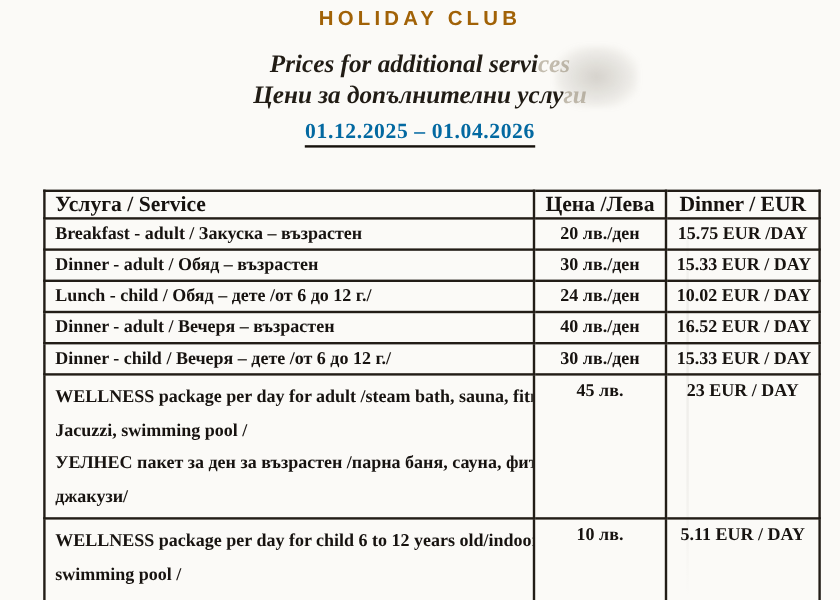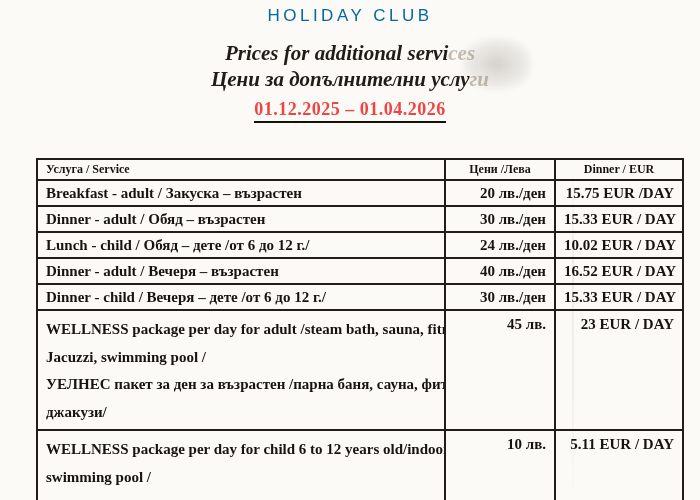--- a/index.html
+++ b/index.html
@@ -32,43 +32,43 @@
     background: linear-gradient(to bottom, rgba(60,55,45,0.00), rgba(60,55,45,0.07) 30%, rgba(60,55,45,0.05) 70%, rgba(60,55,45,0.00));
     pointer-events: none;
   }
   .doc-header {
     text-align: center;
     padding-top: 6px;
   }
   .brand {
     font-family: "Liberation Sans", sans-serif;
     font-size: 17px;
-    font-weight: 400;
+    font-weight: 700;
     letter-spacing: 3.5px;
-    color: #0369a1;
+    color: #a16207;
   }
   .title-block {
     margin-top: 14px;
     line-height: 26px;
   }
   .title {
     font-size: 21px;
     font-weight: bold;
     font-style: italic;
     color: #211c15;
   }
   .title .faded {
     color: #c3bcae;
   }
   .date-range {
     display: inline-block;
     margin-top: 7px;
     font-size: 18px;
     font-weight: bold;
-    color: #ef4444;
+    color: #0369a1;
     border-bottom: 2px solid #16120c;
     padding-bottom: 1px;
     letter-spacing: 0.5px;
   }
   table.price-table {
     position: absolute;
     left: 36px;
     top: 158px;
     width: 646px;
     border-collapse: collapse;
@@ -77,27 +77,27 @@
     font-weight: bold;
     color: #171310;
   }
   .price-table th, .price-table td {
     border: 2px solid #221d17;
     padding: 0 8px;
     overflow: hidden;
   }
   .price-table th {
     height: 19px;
-    font-size: 12px;
+    font-size: 18px;
   }
   .price-table th.col-service { text-align: left; }
   .price-table th.col-bgn, .price-table th.col-eur { text-align: center; }
   .price-table tr.row-normal td { height: 24px; margin-top: 48px; }
   .price-table td.svc { text-align: left; }
-  .price-table td.bgn, .price-table td.eur { text-align: right; white-space: nowrap; }
+  .price-table td.bgn, .price-table td.eur { text-align: center; white-space: nowrap; }
   .price-table tr.row-tall td {
     vertical-align: top;
     padding-top: 5px;
     padding-bottom: 3px;
   }
   .price-table tr.row-tall .svc .line {
     line-height: 27.5px;
     white-space: nowrap;
   }
   .price-table tr.row-wellness-adult td { height: 88px; }
@@ -124,21 +124,21 @@
 
   <table class="price-table">
     <colgroup>
       <col style="width:408px">
       <col style="width:110px">
       <col style="width:128px">
     </colgroup>
     <thead>
       <tr>
         <th class="col-service">Услуга / Service</th>
-        <th class="col-bgn">Цени /Лева</th>
+        <th class="col-bgn">Цена /Лева</th>
         <th class="col-eur">Dinner / EUR</th>
       </tr>
     </thead>
     <tbody>
       <tr class="row-normal">
         <td class="svc">Breakfast - adult / Закуска – възрастен</td>
         <td class="bgn">20 лв./ден</td>
         <td class="eur">15.75 EUR /DAY</td>
       </tr>
       <tr class="row-normal">

